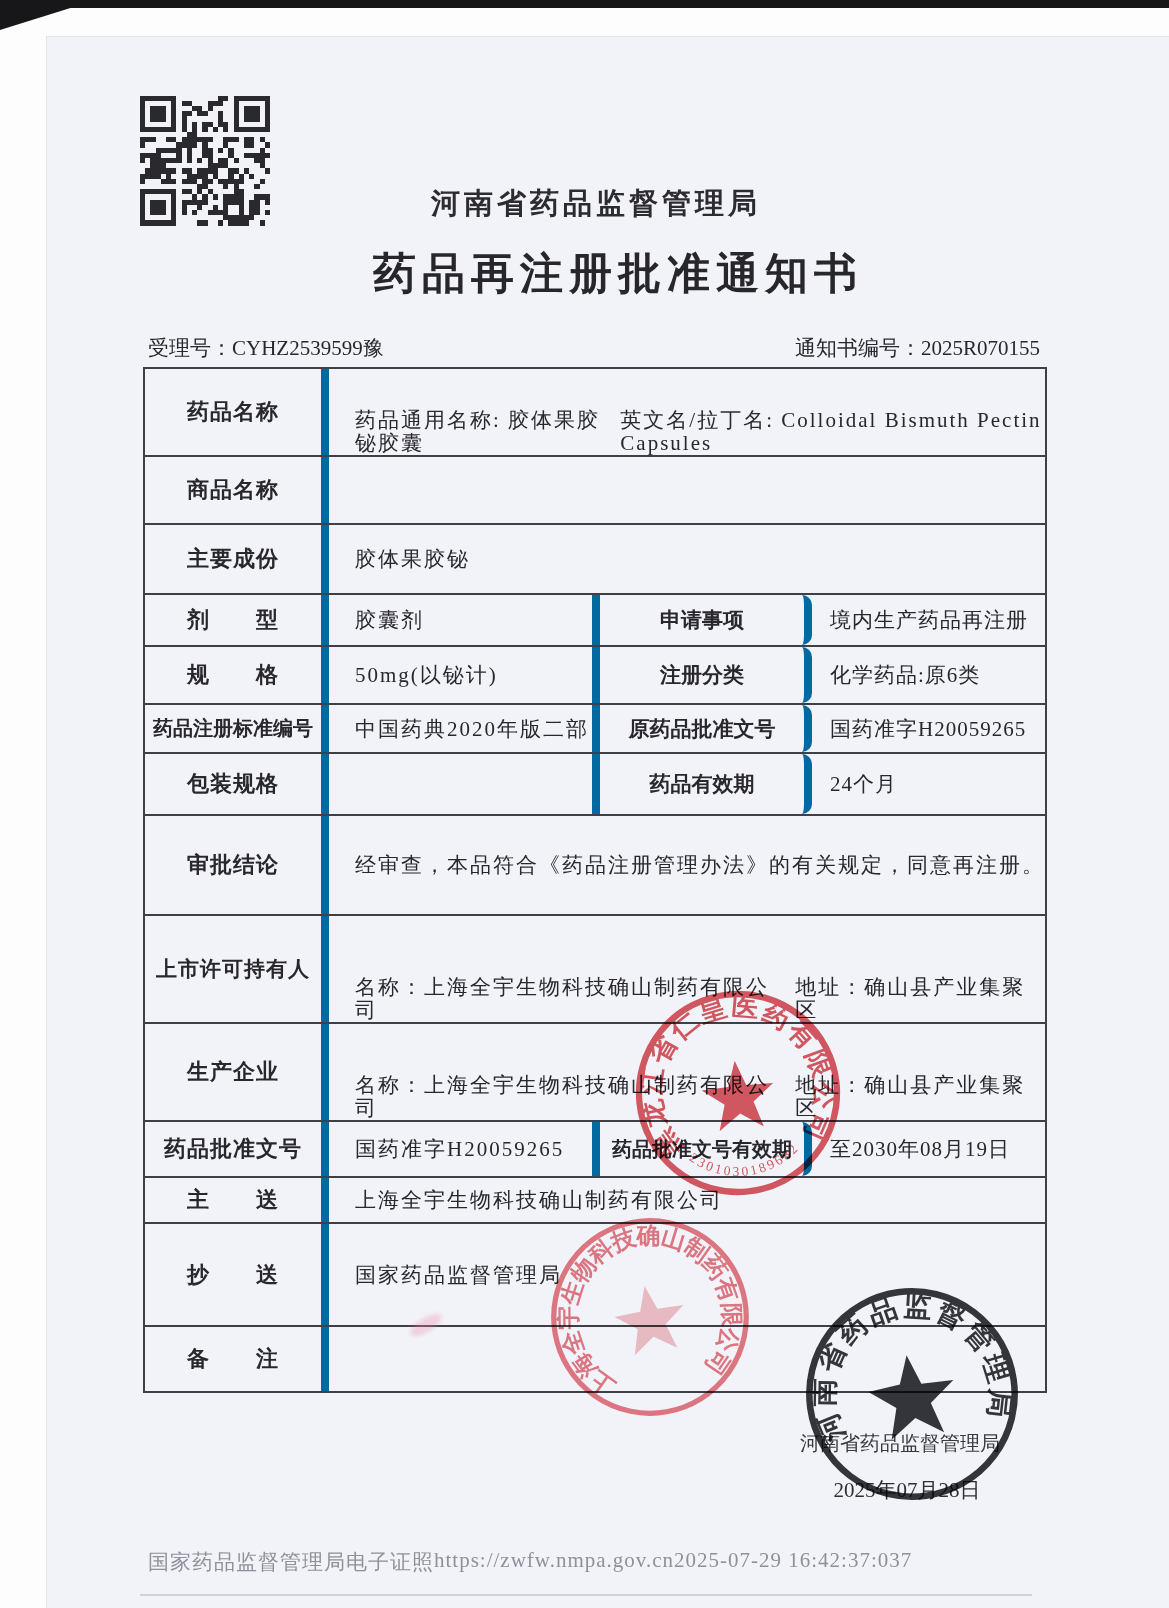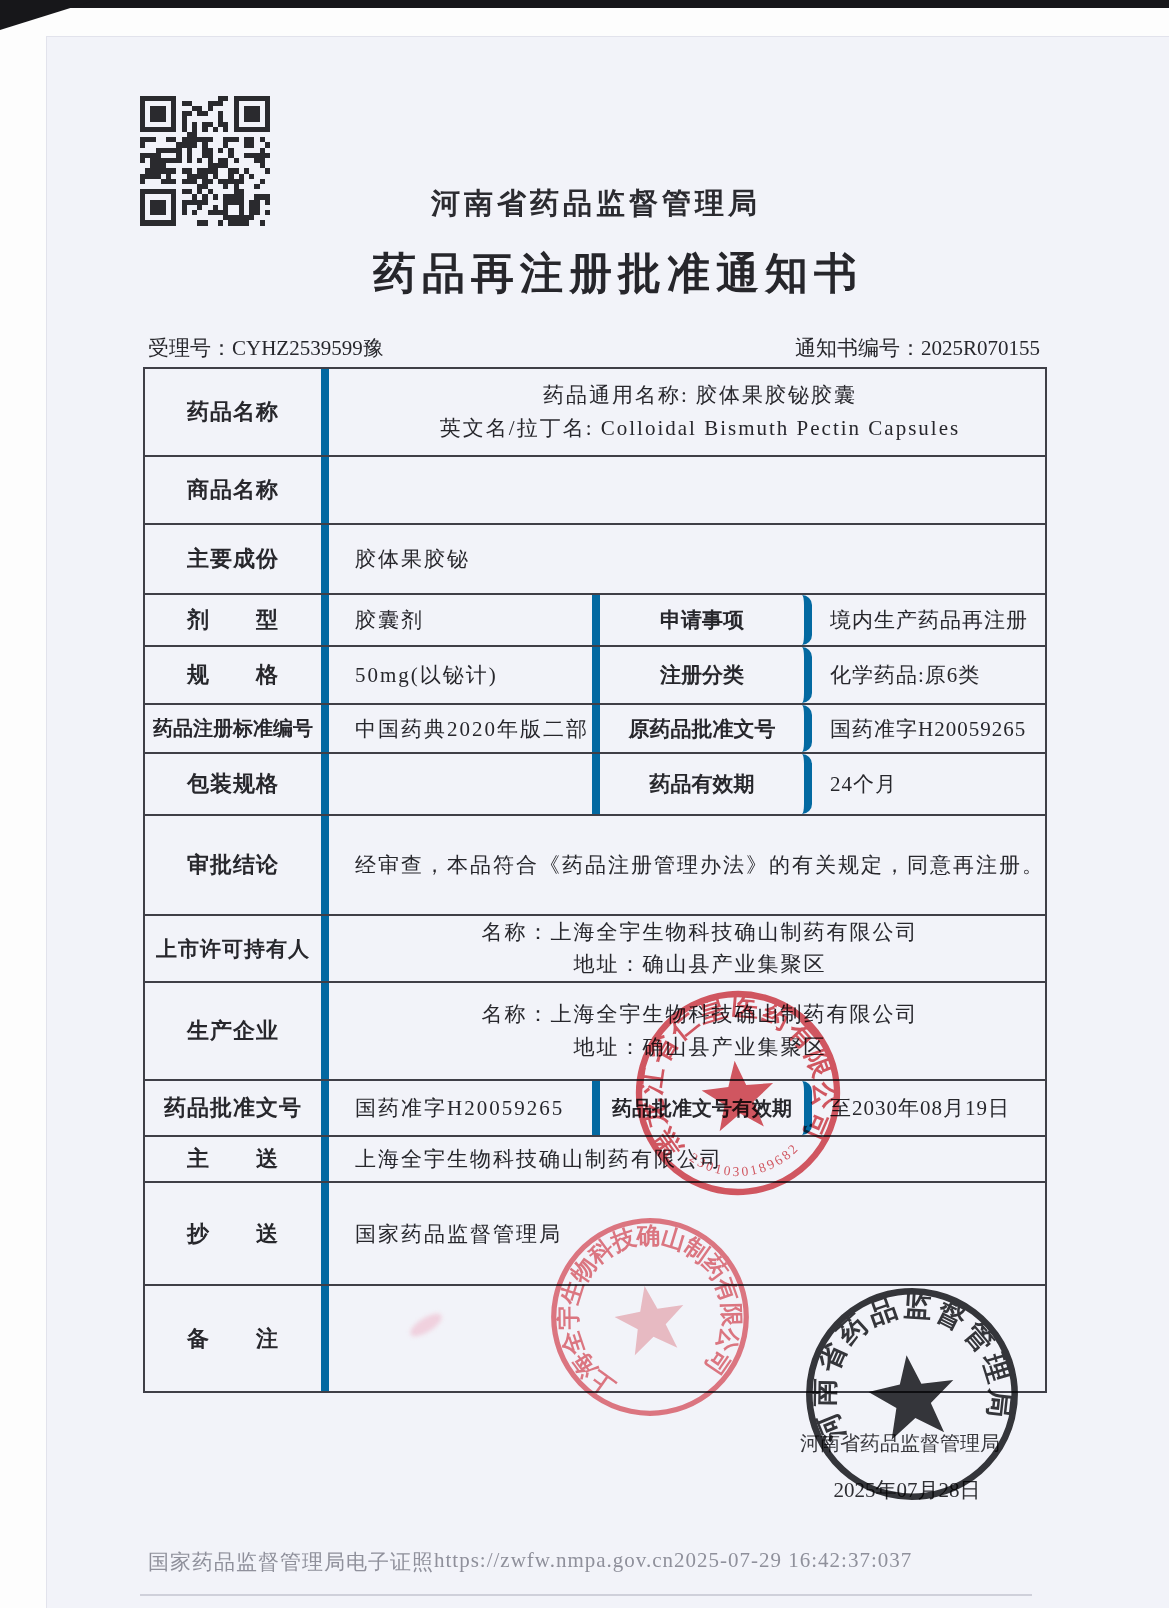--- a/index.html
+++ b/index.html
@@ -27,21 +27,21 @@
   .cell{border-right:8px solid #0369a1;box-sizing:border-box;display:flex;
         align-items:center;overflow:hidden;}
   .cell:last-child{border-right:none;}
   .lbl{width:184px;flex:0 0 184px;justify-content:center;font-weight:bold;
        font-size:22px;letter-spacing:1px;text-align:center;}
   .val{flex:1 1 auto;padding-left:26px;font-size:21px;letter-spacing:2px;}
   .val2{width:237px;flex:0 0 237px;padding-left:18px;font-size:21px;letter-spacing:1px;}
   .lbl2{width:212px;flex:0 0 212px;justify-content:center;font-weight:bold;
         font-size:21px;letter-spacing:0px;text-align:left;border-radius:10px;}
   .v-mid{width:271px;flex:0 0 271px;}
-  .two-line{flex-direction:column;align-items:center;justify-content:center;gap:9px;}
+  .two-line{flex-direction:row;align-items:flex-end;justify-content:center;gap:9px;}
   .two-line div{line-height:1.1;}
   
   .stamp{position:absolute;mix-blend-mode:multiply;}
   .sig-agency{position:absolute;left:795px;top:1430px;width:210px;font-size:20px;
     letter-spacing:0px;color:#38383d;text-align:center;}
   .sig-date{position:absolute;left:822px;top:1476px;width:170px;font-size:21px;
     text-align:center;color:#2e2e33;}
   .footer{position:absolute;left:148px;top:1548px;display:flex;
     font-size:21px;letter-spacing:1px;color:#8f909b;font-family:"Liberation Serif",serif;}
   .hairline{position:absolute;left:140px;top:1594px;width:892px;height:2px;background:#cfd0da;}
@@ -328,21 +328,21 @@
     <div class="row" style="height:62px">
       <div class="cell lbl">包装规格</div>
       <div class="cell val v-mid"></div>
       <div class="cell lbl2">药品有效期</div>
       <div class="cell val2">24个月</div>
     </div>
     <div class="row" style="height:100px">
       <div class="cell lbl">审批结论</div>
       <div class="cell val">经审查，本品符合《药品注册管理办法》的有关规定，同意再注册。</div>
     </div>
-    <div class="row" style="height:67px">
+    <div class="row" style="height:108px">
       <div class="cell lbl" style="font-size:21px">上市许可持有人</div>
       <div class="cell val two-line">
         <div>名称：上海全宇生物科技确山制药有限公司</div>
         <div>地址：确山县产业集聚区</div>
       </div>
     </div>
     <div class="row" style="height:98px">
       <div class="cell lbl">生产企业</div>
       <div class="cell val two-line">
         <div>名称：上海全宇生物科技确山制药有限公司</div>

